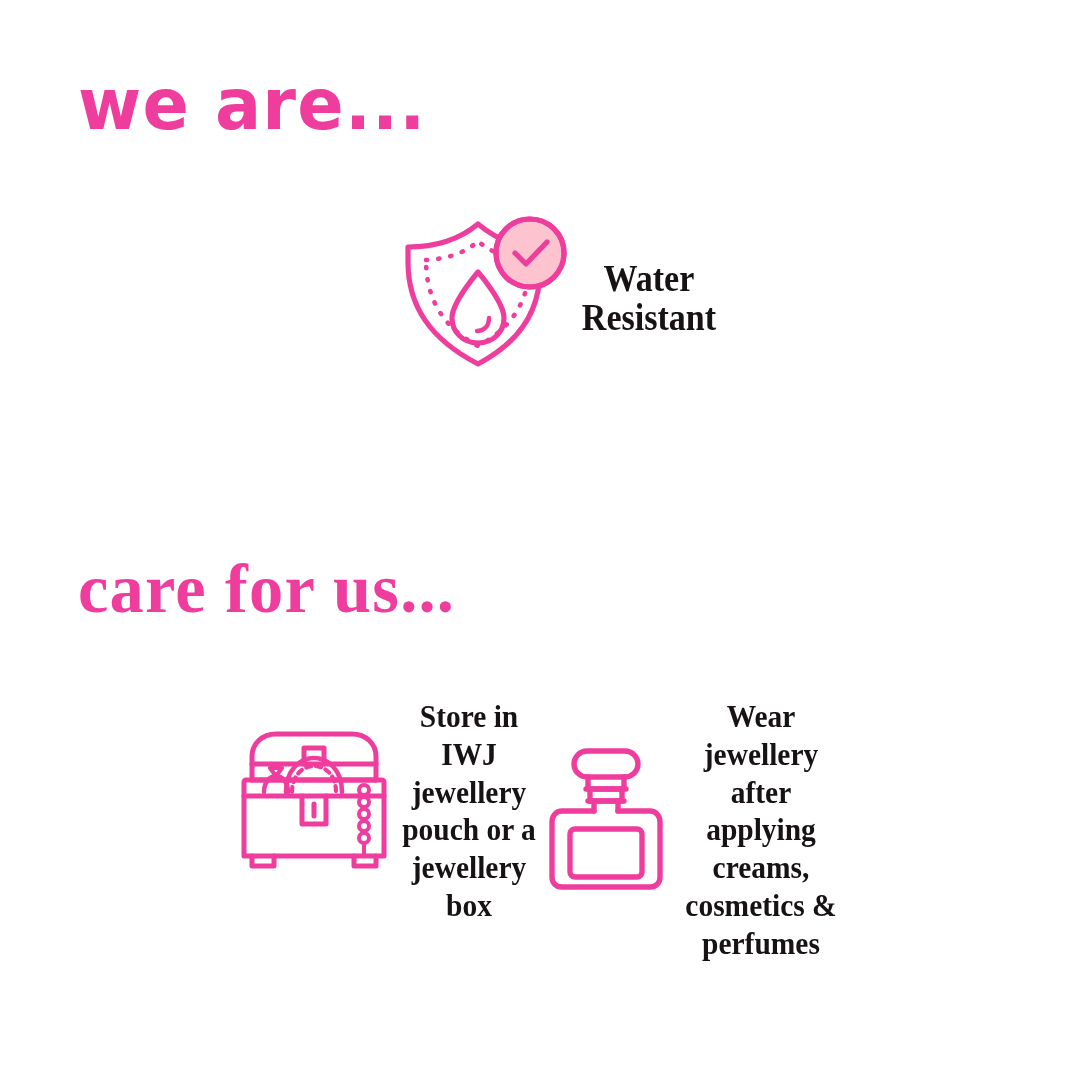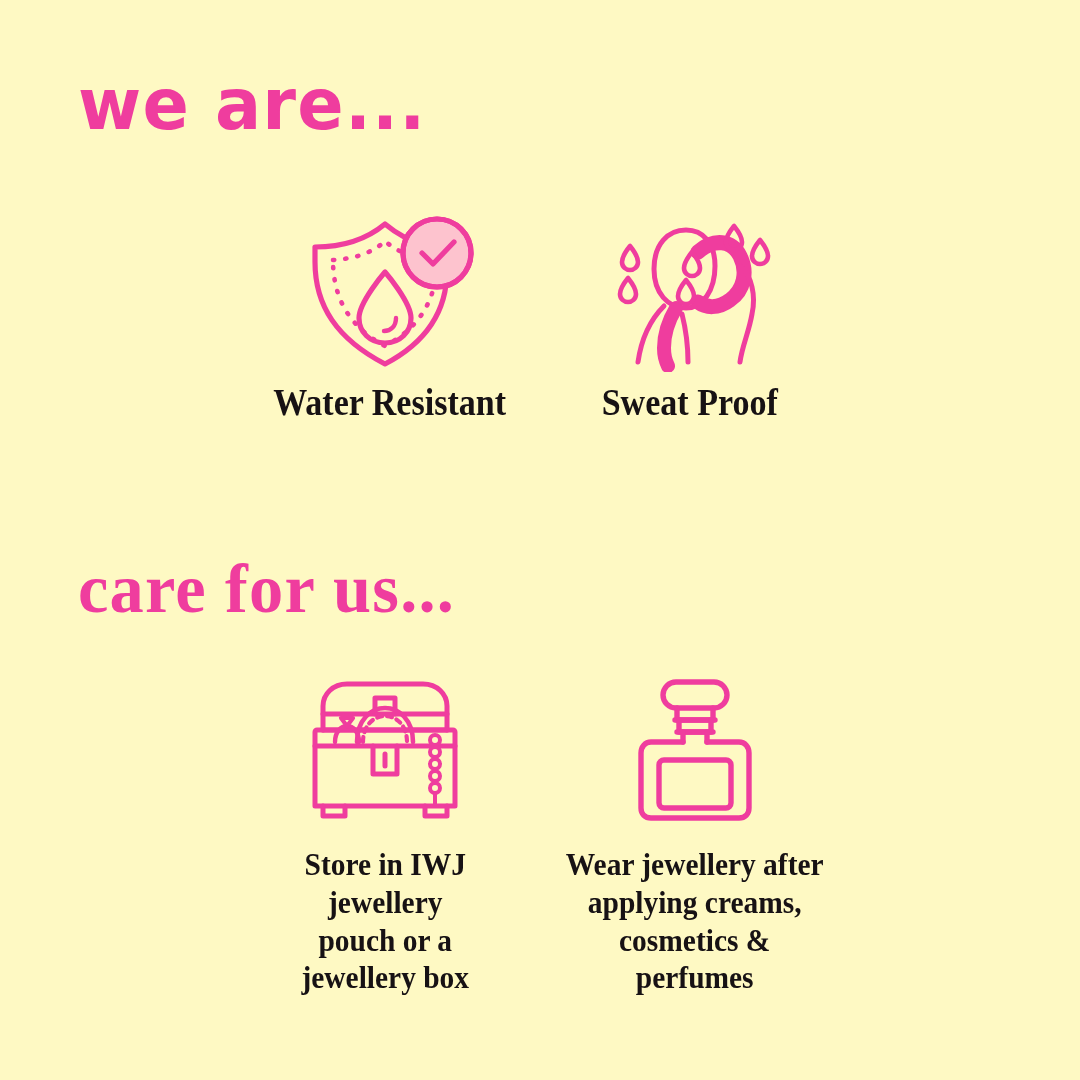--- a/index.html
+++ b/index.html
@@ -11,21 +11,21 @@
     width: 1080px;
     height: 1080px;
     background: #fdc3ce;
     font-family: "Liberation Serif", serif;
     overflow: hidden;
   }
   .canvas {
     position: relative;
     width: 1080px;
     height: 1080px;
-    background: #fef9c3;
+    background: #ffffff;
     box-sizing: border-box;
   }
 
   
   .heading {
     position: absolute;
     left: 78px;
     font-family: "DejaVu Sans", sans-serif;
     font-weight: 700;
     color: #ef3d9e;
@@ -49,21 +49,21 @@
     width: 1080px;
     display: flex;
     justify-content: center;
     align-items: flex-start;
   }
   #section-we-are { top: 214px; }
   #section-care-for-us { top: 676px; }
 
   .feature {
     display: flex;
-    flex-direction: column;
+    flex-direction: row;
     align-items: center;
     box-sizing: border-box;
   }
   #section-we-are .feature { width: 300px; }
   #section-care-for-us .feature { width: 310px; }
 
   .icon-wrap {
     display: flex;
     align-items: flex-end;
     justify-content: center;
@@ -121,47 +121,20 @@
           <path d="M99 104 C99 112 94 117 87 117" fill="none" stroke-width="4.4"></path>
 
           <circle cx="140" cy="39" r="34" fill="#fdc3ce"></circle>
           <circle cx="140" cy="39" r="34" fill="none"></circle>
           <path d="M125 39 L136 50 L157 28" fill="none"></path>
         </svg>
       </div>
       <div class="feature-label">Water Resistant</div>
     </div>
 
-    <div class="feature">
-      <div class="icon-wrap">
-        <svg width="176" height="158" viewBox="0 0 176 158" fill="none" stroke="#ef3d9e" stroke-width="5" stroke-linecap="round" stroke-linejoin="round">
-
-          <path d="M52 55 C52 30 66 16 84 16 C101 16 113 29 113 52
-                   C113 76 101 94 84 94 C66 94 52 79 52 55 Z" fill="none"></path>
-
-          <path d="M62 92 C50 104 40 120 36 148" fill="none"></path>
-
-          <path d="M96 38 C112 24 130 26 138 42 C146 58 142 76 128 86
-                   C116 95 104 94 96 88" fill="none" stroke-width="15"></path>
-
-          <path d="M138 52 C150 62 154 82 150 100 C147 118 140 132 138 148" fill="none"></path>
-
-          <path d="M74 94 C68 104 62 118 62 134 C62 142 64 148 66 152" fill="none" stroke-width="14"></path>
-          <path d="M80 100 C84 116 86 132 86 148" fill="none" stroke-width="5"></path>
-
-          <path d="M132 12 C132 12 124 22 124 28 C124 33 128 36 132 36 C136 36 140 33 140 28 C140 22 132 12 132 12 Z" fill="none" stroke-width="4.6"></path>
-          <path d="M158 26 C158 26 150 36 150 42 C150 47 154 50 158 50 C162 50 166 47 166 42 C166 36 158 26 158 26 Z" fill="none" stroke-width="4.6"></path>
-          <path d="M90 38 C90 38 82 48 82 54 C82 59 86 62 90 62 C94 62 98 59 98 54 C98 48 90 38 90 38 Z" fill="none" stroke-width="4.6"></path>
-          <path d="M84 66 C84 66 76 76 76 82 C76 87 80 90 84 90 C88 90 92 87 92 82 C92 76 84 66 84 66 Z" fill="none" stroke-width="4.6"></path>
-          <path d="M28 32 C28 32 20 42 20 48 C20 53 24 56 28 56 C32 56 36 53 36 48 C36 42 28 32 28 32 Z" fill="none" stroke-width="4.6"></path>
-          <path d="M26 64 C26 64 18 74 18 80 C18 85 22 88 26 88 C30 88 34 85 34 80 C34 74 26 64 26 64 Z" fill="none" stroke-width="4.6"></path>
-        </svg>
-      </div>
-      <div class="feature-label">Sweat Proof</div>
-    </div>
 
   </div>
 
   <div class="heading" id="heading-care-for-us">
     <span class="txt">care for us...</span>
   </div>
 
   <div class="section" id="section-care-for-us">
 
     <div class="feature">

